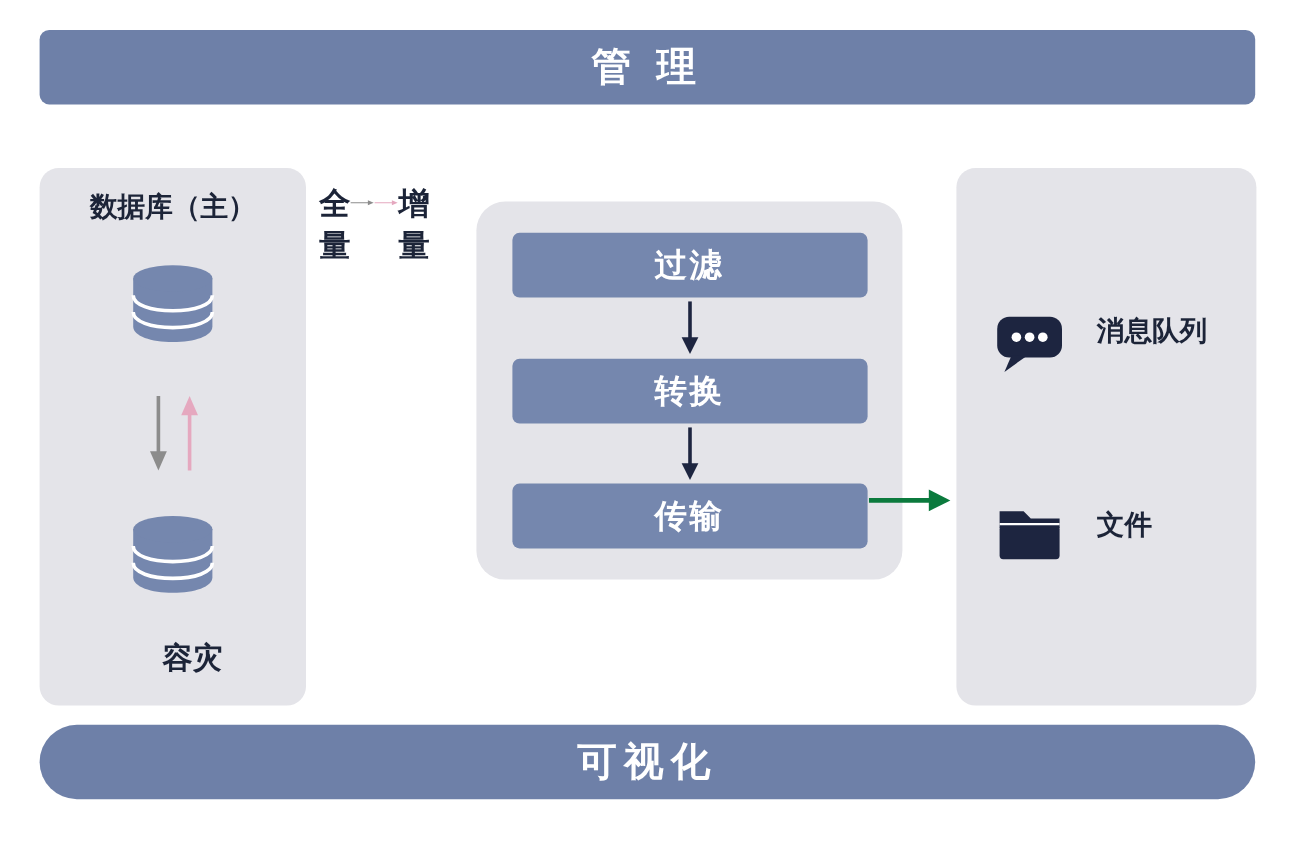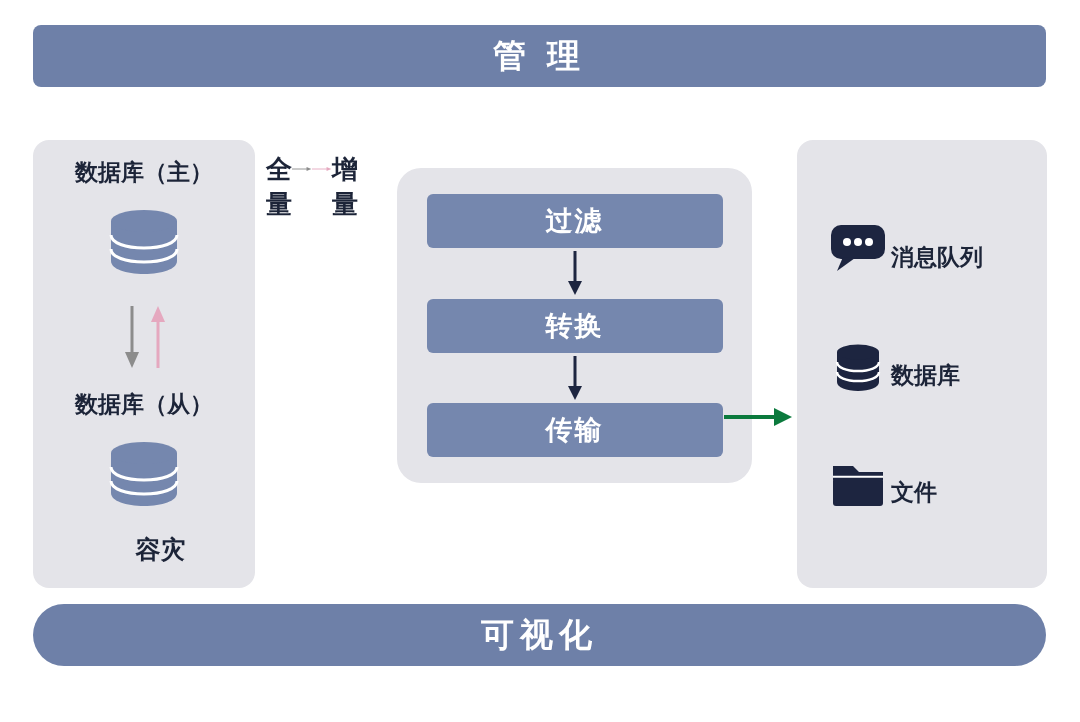--- a/index.html
+++ b/index.html
@@ -37,21 +37,21 @@
     width:296px; height:54px; background:#7587ae; border-radius:6px;
     display:flex; align-items:center; justify-content:center;
     color:#ffffff; font-size:27px; font-weight:bold; letter-spacing:2px;
   }
 
   .right-panel {
     left:797px; top:140px; width:250px; height:448px;
     display:flex; flex-direction:column; justify-content:space-evenly;
     padding:10px 0 10px 32px;
   }
-  .target-item { display:flex; align-items:flex-end; gap:4px; }
+  .target-item { display:flex; align-items:flex-start; gap:27px; }
   .target-item .icon { width:58px; display:flex; justify-content:center; }
   .target-label { color:#1c2438; font-size:23px; font-weight:bold; white-space:nowrap; }
 
   
   .sync-block {
     position:absolute; left:266px; top:152px; width:92px;
     display:flex; flex-direction:row; align-items:flex-start;
   }
   .sync-label { color:#1c2438; font-size:26px; font-weight:bold; }
   .sync-block svg { margin:9px 0; }
@@ -86,21 +86,20 @@
       <svg width="72" height="66" viewBox="0 0 72 66">
 
         <line x1="24" y1="2" x2="24" y2="50" stroke="#8c8c8c" stroke-width="3"></line>
         <polygon points="17,48 31,48 24,64" fill="#8c8c8c"></polygon>
 
         <line x1="50" y1="64" x2="50" y2="16" stroke="#e5a8bf" stroke-width="3"></line>
         <polygon points="43,18 57,18 50,2" fill="#e5a8bf"></polygon>
       </svg>
     </div>
 
-    <div class="panel-label">数据库（从）</div>
 
     <div>
       <svg width="78" height="70" viewBox="0 0 78 70">
         <path d="M6 13 v40 c0 8 14.8 13 33 13 s33 -5 33 -13 V13" fill="#7587ae"></path>
         <ellipse cx="39" cy="13" rx="33" ry="11" fill="#7587ae"></ellipse>
         <path d="M6 27 c0 8 14.8 13 33 13 s33 -5 33 -13" fill="none" stroke="#ffffff" stroke-width="3"></path>
         <path d="M6 41 c0 8 14.8 13 33 13 s33 -5 33 -13" fill="none" stroke="#ffffff" stroke-width="3"></path>
       </svg>
     </div>
 
@@ -159,31 +158,20 @@
           <rect x="2" y="4" width="54" height="34" rx="10" fill="#1d2540"></rect>
           <path d="M14 36 L8 50 L26 37 Z" fill="#1d2540"></path>
           <circle cx="18" cy="21" r="4" fill="#ffffff"></circle>
           <circle cx="29" cy="21" r="4" fill="#ffffff"></circle>
           <circle cx="40" cy="21" r="4" fill="#ffffff"></circle>
         </svg>
       </span>
       <span class="target-label">消息队列</span>
     </div>
 
-    <div class="target-item">
-      <span class="icon">
-        <svg width="50" height="48" viewBox="0 0 50 48">
-          <path d="M4 9 v30 c0 5.5 9.4 9 21 9 s21 -3.5 21 -9 V9" fill="#1d2540"></path>
-          <ellipse cx="25" cy="9" rx="21" ry="7.5" fill="#1d2540"></ellipse>
-          <path d="M4 19 c0 5.5 9.4 9 21 9 s21 -3.5 21 -9" fill="none" stroke="#ffffff" stroke-width="2.5"></path>
-          <path d="M4 29 c0 5.5 9.4 9 21 9 s21 -3.5 21 -9" fill="none" stroke="#ffffff" stroke-width="2.5"></path>
-        </svg>
-      </span>
-      <span class="target-label">数据库</span>
-    </div>
 
 
     <div class="target-item">
       <span class="icon">
         <svg width="54" height="46" viewBox="0 0 54 46">
           <path d="M2 4 h20 l6 6 h24 v8 H2 Z" fill="#1d2540"></path>
           <rect x="2" y="16" width="50" height="28" rx="3" fill="#1d2540"></rect>
           <line x1="2" y1="14.8" x2="52" y2="14.8" stroke="#ffffff" stroke-width="2"></line>
         </svg>
       </span>

